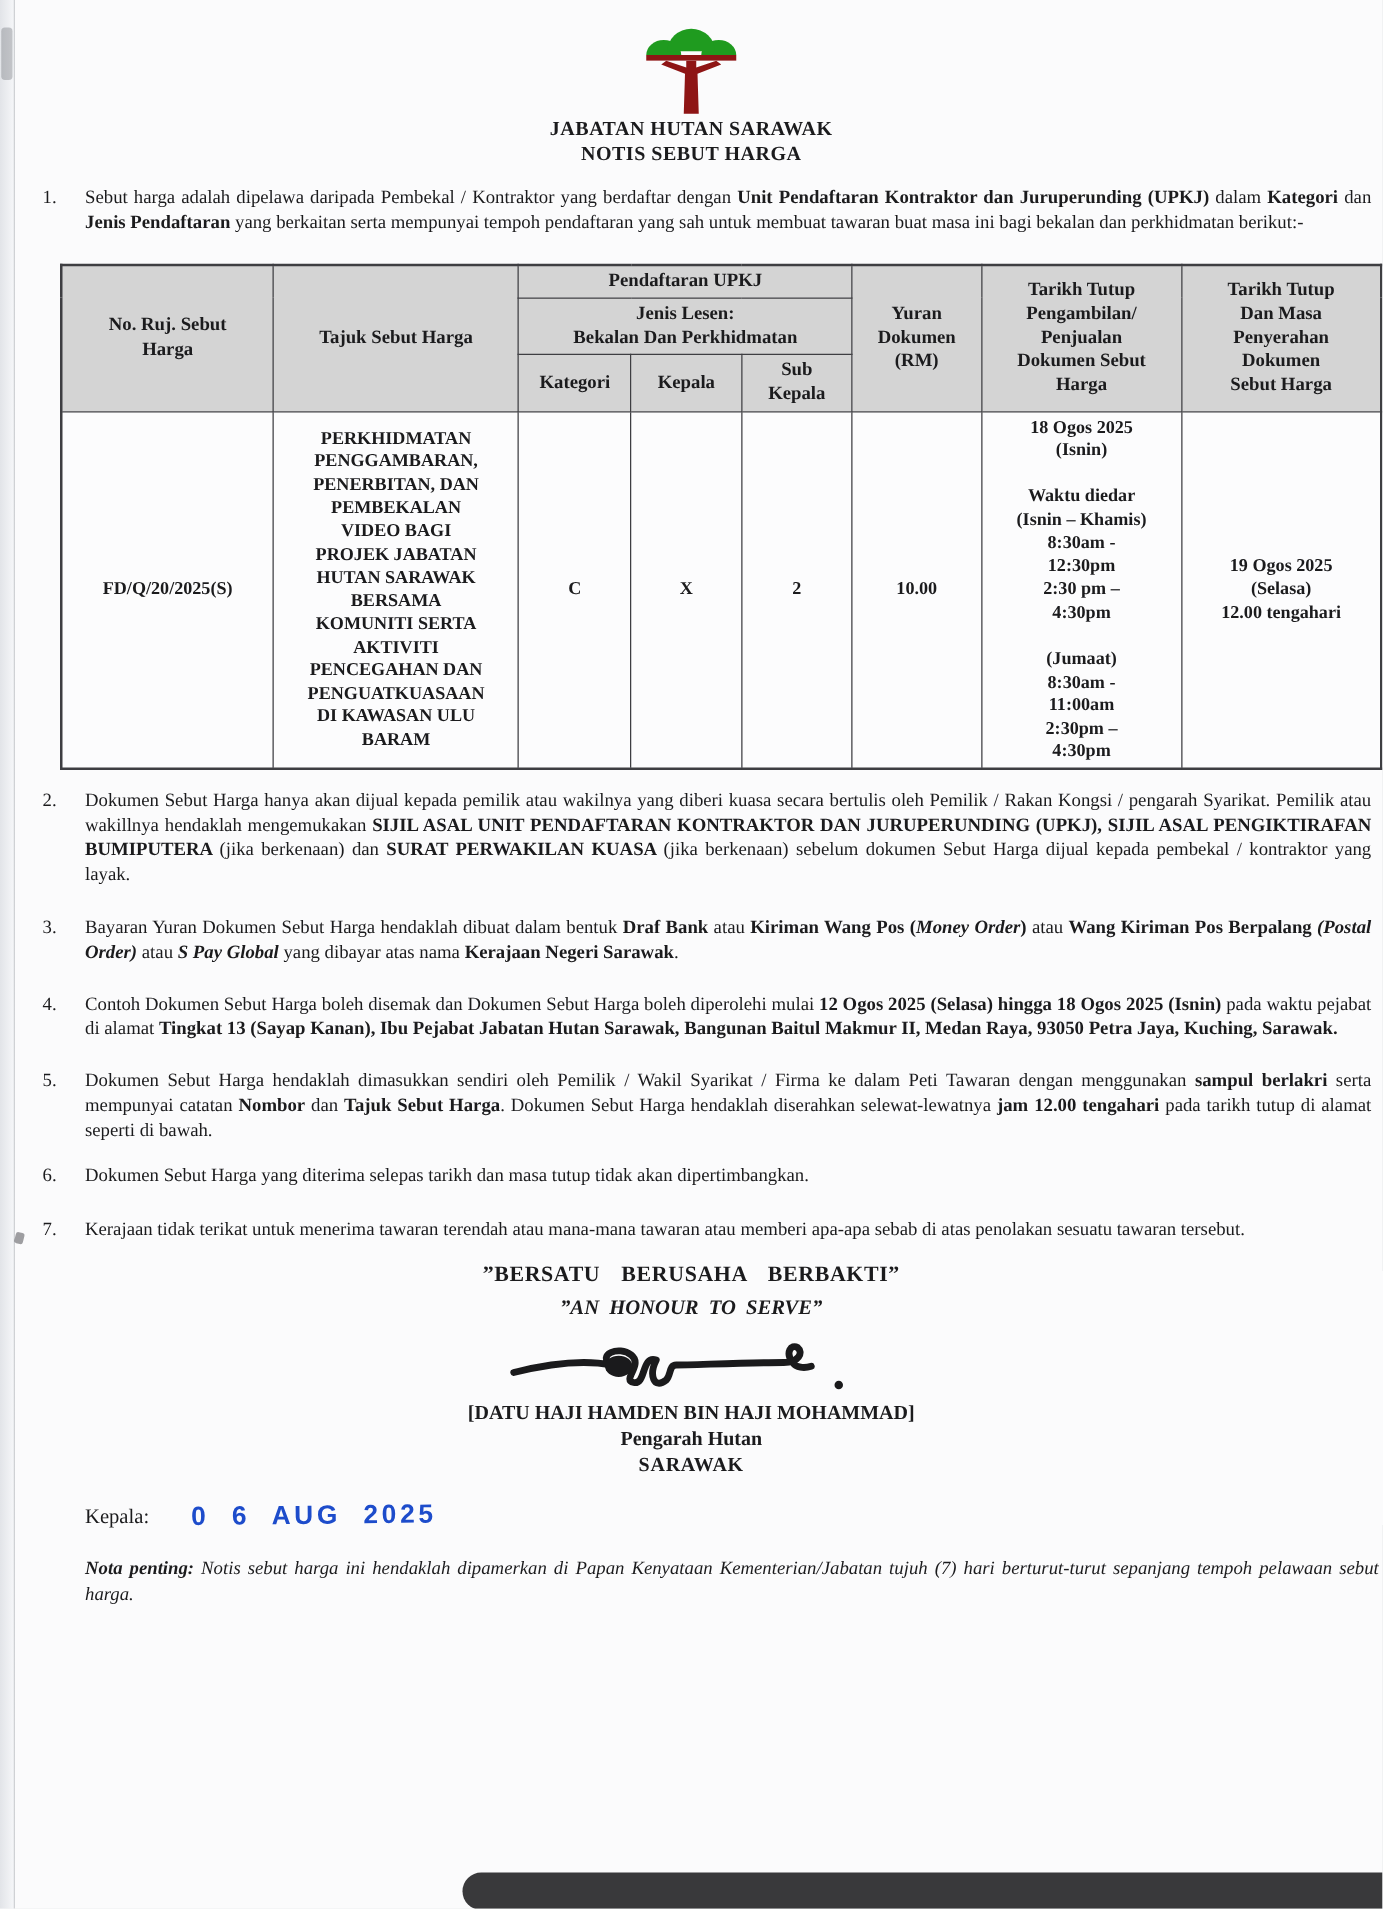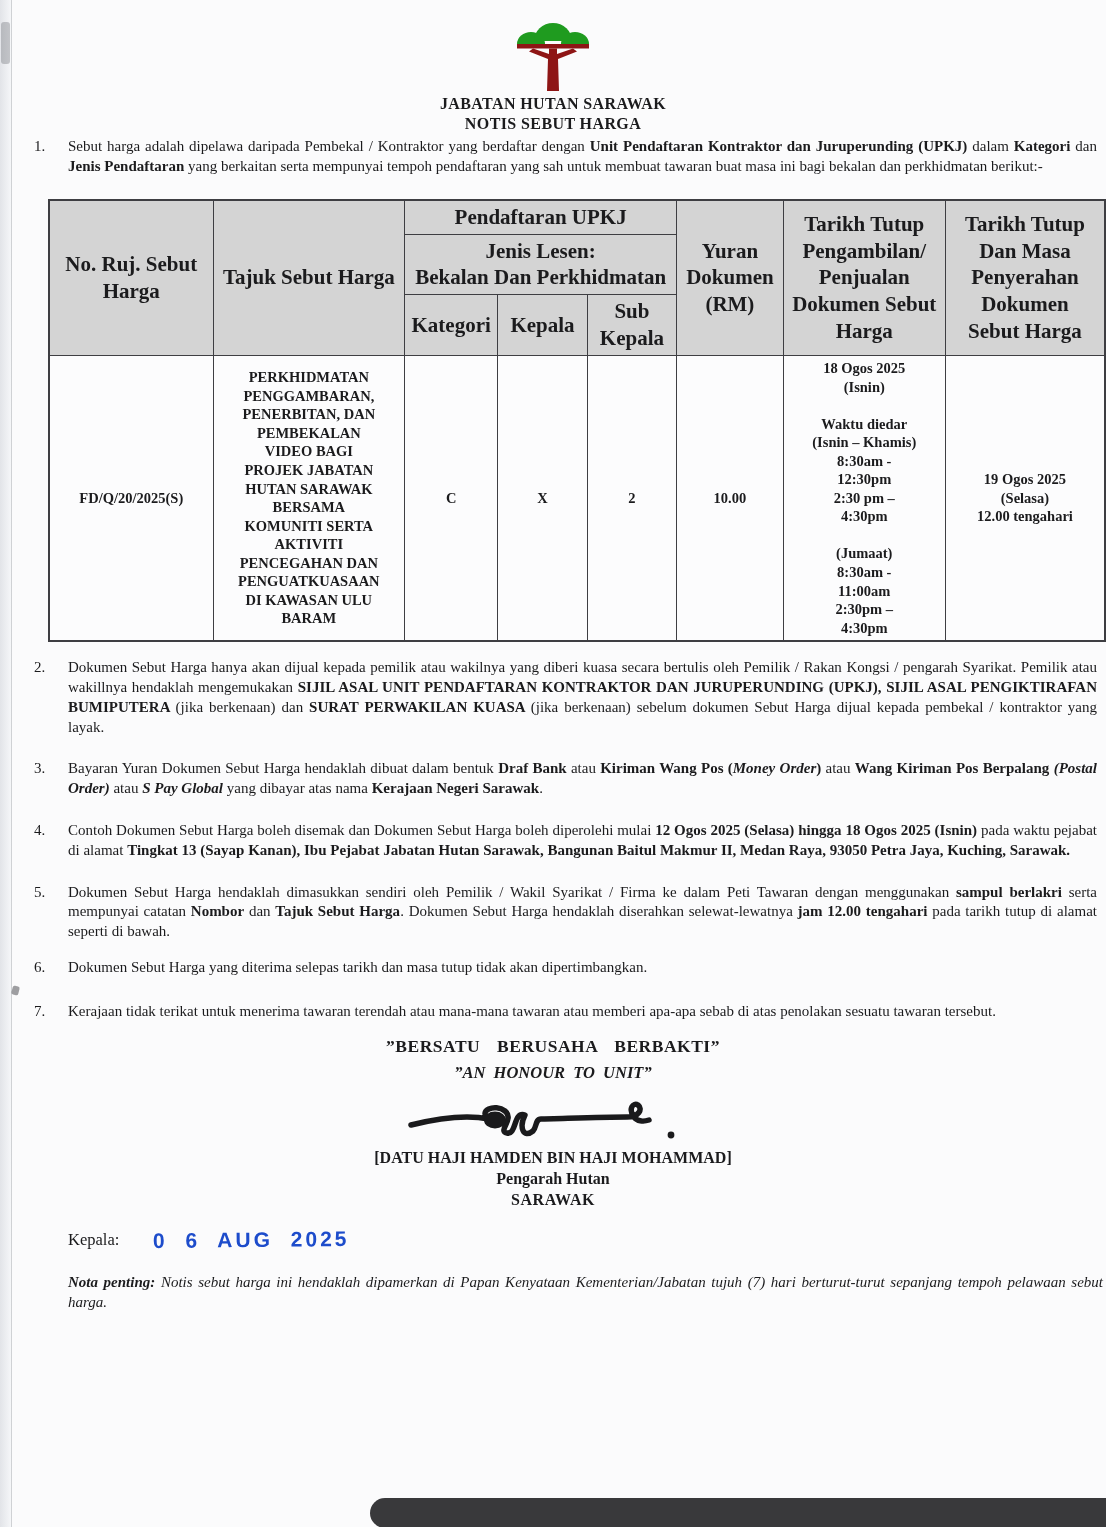--- a/index.html
+++ b/index.html
@@ -13,31 +13,31 @@
     background:linear-gradient(to right,#e2e4e8,#f7f8fa);}
   .edge-line{position:absolute;left:11px;top:0;bottom:0;width:1px;background:rgba(90,95,105,.25);}
   .smudge-top{position:absolute;left:1px;top:22px;width:9px;height:42px;background:rgba(70,72,80,.28);border-radius:3px;}
   .mark-dot{position:absolute;left:12px;top:986px;width:7px;height:9px;background:rgba(45,45,52,.45);border-radius:2px;transform:rotate(14deg);}
   .bottom-bar{position:absolute;left:370px;right:-4px;top:1498px;height:30px;
     background:#39393b;border-radius:15px 0 0 15px;}
 
   .content{position:relative;padding-top:14px;}
   .logo-wrap{text-align:center;line-height:0;margin-bottom:2px;}
   .org-title,.doc-title{text-align:center;font-weight:bold;font-size:16px;letter-spacing:.4px;line-height:1.22;}
-  .doc-title{margin-bottom:4px;}
+  .doc-title{margin-bottom:16px;}
 
   .para{position:relative;margin:0 9px 22px 68px;text-align:justify;font-size:15px;line-height:1.32;}
   .para .num{position:absolute;left:-34px;top:0;}
   .b{font-weight:bold;}
   .i{font-style:italic;}
   .pre{white-space:pre-line;}
 
   table.tbl{border-collapse:collapse;margin:0 0 16px 48px;border:2px solid #3e3e42;}
   table.tbl td{border:1px solid #3e3e42;vertical-align:middle;text-align:center;padding:3px 5px;}
-  table.tbl td.hd{background:#d4d4d4;font-weight:bold;font-size:21px;line-height:1.28;}
+  table.tbl td.hd{background:#d4d4d4;font-weight:bold;font-size:15px;line-height:1.28;}
   table.tbl td.bd{background:#fcfcfd;font-weight:bold;font-size:14.5px;line-height:1.28;}
   .col-ref{width:168px;} .col-title{width:193px;}
   .col-kat{width:83px;} .col-kep{width:83px;} .col-sub{width:83px;}
   .col-fee{width:98px;} .col-cs{width:160px;} .col-cd{width:161px;}
   td.cell-title{line-height:1.34;}
 
   .addr-block{text-align:center;font-weight:bold;font-size:15.5px;line-height:1.38;margin:0 0 16px 0;}
   .motto1{text-align:center;font-weight:bold;font-size:17.5px;word-spacing:12px;letter-spacing:.5px;margin-top:6px;}
   .motto2{text-align:center;font-weight:bold;font-style:italic;font-size:16.5px;word-spacing:4px;margin-top:6px;}
   .sig-wrap{text-align:center;margin-top:8px;line-height:0;}
@@ -175,21 +175,21 @@
       <span class="num">6.</span>
       <span><span>Dokumen Sebut Harga yang diterima selepas tarikh dan masa tutup tidak akan dipertimbangkan.</span></span>
     </div>
 
     <div class="para" style="margin-bottom:14px;">
       <span class="num">7.</span>
       <span><span>Kerajaan tidak terikat untuk menerima tawaran terendah atau mana-mana tawaran atau memberi apa-apa sebab di atas penolakan sesuatu tawaran tersebut.</span></span>
     </div>
 
     <div class="motto1">”BERSATU BERUSAHA BERBAKTI”</div>
-    <div class="motto2">”AN HONOUR TO UNIT”</div>
+    <div class="motto2">”AN HONOUR TO SERVE”</div>
 
     <div class="sig-wrap">
       <svg width="300" height="56" viewBox="0 0 300 56">
         <path d="M8 34 C 40 26 66 24 86 28 C 74 20 92 12 102 20 C 112 28 94 40 104 42 C 114 44 110 20 122 24 C 116 36 120 48 130 40 C 134 36 132 28 138 28 C 150 28 196 26 224 26 C 236 26 240 18 235 14 C 230 11 225 18 231 26 C 234 30 240 31 246 29" stroke="#1a1a1c" stroke-width="5.5" fill="none" stroke-linecap="round" stroke-linejoin="round"></path>
         <ellipse cx="92" cy="29" rx="11" ry="8.5" fill="#1a1a1c"></ellipse>
         <circle cx="268" cy="44" r="3.4" fill="#1a1a1c"></circle>
       </svg>
     </div>
 
     <div class="signer">

